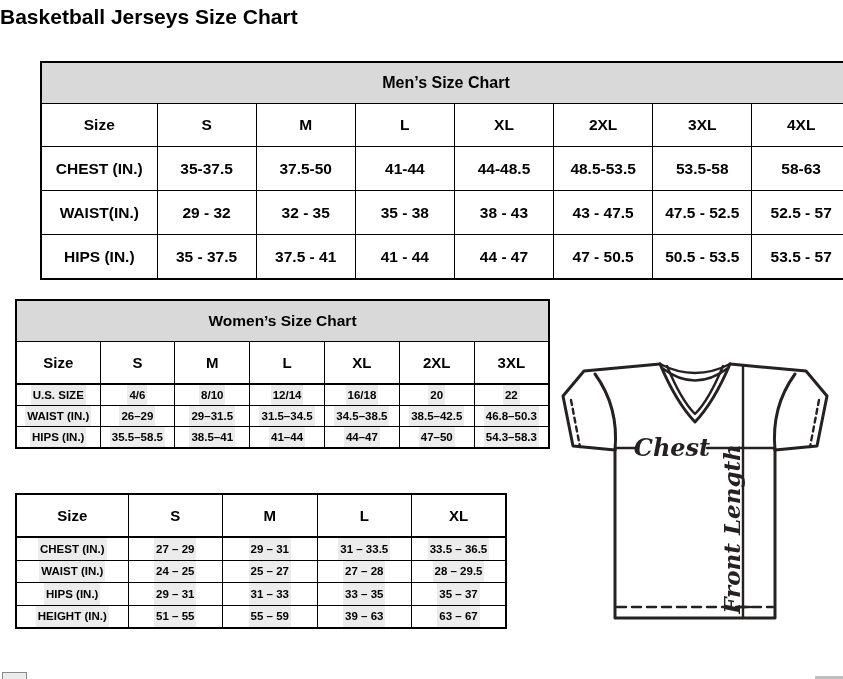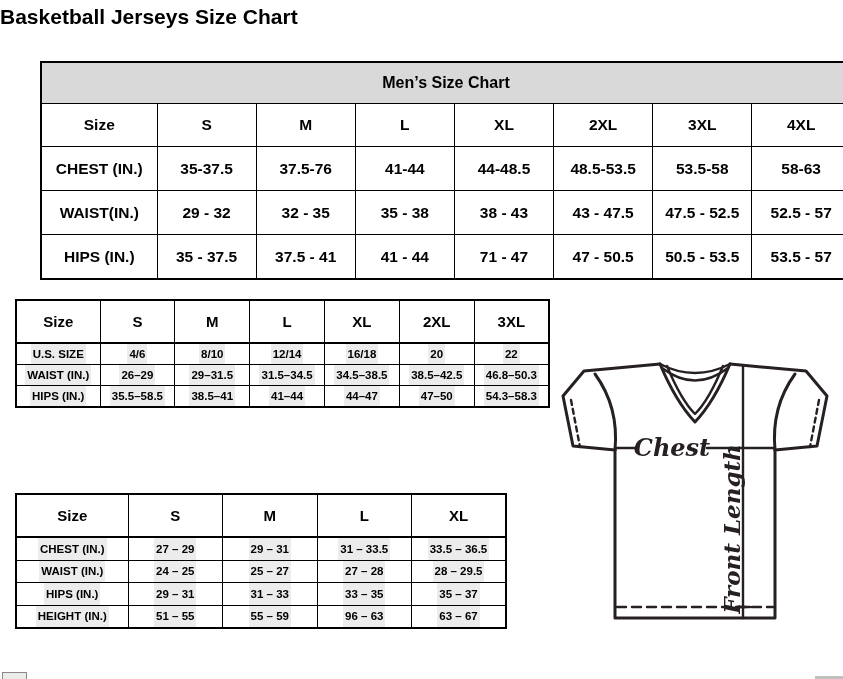--- a/index.html
+++ b/index.html
@@ -79,21 +79,21 @@
             <td>M</td>
             <td>L</td>
             <td>XL</td>
             <td>2XL</td>
             <td>3XL</td>
             <td>4XL</td>
           </tr>
           <tr class="data-row">
             <td><span>CHEST (IN.)</span></td>
             <td><span>35-37.5</span></td>
-            <td><span>37.5-76</span></td>
+            <td><span>37.5-50</span></td>
             <td><span>41-44</span></td>
             <td><span>44-48.5</span></td>
             <td><span>48.5-53.5</span></td>
             <td><span>53.5-58</span></td>
             <td><span>58-63</span></td>
           </tr>
           <tr class="data-row">
             <td><span>WAIST(IN.)</span></td>
             <td><span>29 - 32</span></td>
             <td><span>32 - 35</span></td>
@@ -101,97 +101,100 @@
             <td><span>38 - 43</span></td>
             <td><span>43 - 47.5</span></td>
             <td><span>47.5 - 52.5</span></td>
             <td><span>52.5 - 57</span></td>
           </tr>
           <tr class="data-row">
             <td><span>HIPS (IN.)</span></td>
             <td><span>35 - 37.5</span></td>
             <td><span>37.5 - 41</span></td>
             <td><span>41 - 44</span></td>
-            <td><span>71 - 47</span></td>
+            <td><span>44 - 47</span></td>
             <td><span>47 - 50.5</span></td>
             <td><span>50.5 - 53.5</span></td>
             <td><span>53.5 - 57</span></td>
           </tr>
         </tbody>
       </table>
   </div>
 
   <div class="tblwrap women">
     <table>
         <colgroup>
           <col>
           <col>
+          <col>
+          <col>
+          <col>
+          <col>
+          <col>
+        </colgroup>
+        <tbody>
+          <tr class="title-row">
+            <td colspan="7">Women’s Size Chart</td>
+          </tr>
+          <tr class="size-row">
+            <td>Size</td>
+            <td>S</td>
+            <td>M</td>
+            <td>L</td>
+            <td>XL</td>
+            <td>2XL</td>
+            <td>3XL</td>
+          </tr>
+          <tr class="data-row">
+            <td><span>U.S. SIZE</span></td>
+            <td><span>4/6</span></td>
+            <td><span>8/10</span></td>
+            <td><span>12/14</span></td>
+            <td><span>16/18</span></td>
+            <td><span>20</span></td>
+            <td><span>22</span></td>
+          </tr>
+          <tr class="data-row">
+            <td><span>WAIST (IN.)</span></td>
+            <td><span>26–29</span></td>
+            <td><span>29–31.5</span></td>
+            <td><span>31.5–34.5</span></td>
+            <td><span>34.5–38.5</span></td>
+            <td><span>38.5–42.5</span></td>
+            <td><span>46.8–50.3</span></td>
+          </tr>
+          <tr class="data-row">
+            <td><span>HIPS (IN.)</span></td>
+            <td><span>35.5–58.5</span></td>
+            <td><span>38.5–41</span></td>
+            <td><span>41–44</span></td>
+            <td><span>44–47</span></td>
+            <td><span>47–50</span></td>
+            <td><span>54.3–58.3</span></td>
+          </tr>
+        </tbody>
+      </table>
+  </div>
+
+  <div class="tblwrap youth">
+    <table>
+        <colgroup>
           <col>
           <col>
           <col>
           <col>
           <col>
         </colgroup>
         <tbody>
           <tr class="size-row">
             <td>Size</td>
             <td>S</td>
             <td>M</td>
             <td>L</td>
             <td>XL</td>
-            <td>2XL</td>
-            <td>3XL</td>
-          </tr>
-          <tr class="data-row">
-            <td><span>U.S. SIZE</span></td>
-            <td><span>4/6</span></td>
-            <td><span>8/10</span></td>
-            <td><span>12/14</span></td>
-            <td><span>16/18</span></td>
-            <td><span>20</span></td>
-            <td><span>22</span></td>
-          </tr>
-          <tr class="data-row">
-            <td><span>WAIST (IN.)</span></td>
-            <td><span>26–29</span></td>
-            <td><span>29–31.5</span></td>
-            <td><span>31.5–34.5</span></td>
-            <td><span>34.5–38.5</span></td>
-            <td><span>38.5–42.5</span></td>
-            <td><span>46.8–50.3</span></td>
-          </tr>
-          <tr class="data-row">
-            <td><span>HIPS (IN.)</span></td>
-            <td><span>35.5–58.5</span></td>
-            <td><span>38.5–41</span></td>
-            <td><span>41–44</span></td>
-            <td><span>44–47</span></td>
-            <td><span>47–50</span></td>
-            <td><span>54.3–58.3</span></td>
-          </tr>
-        </tbody>
-      </table>
-  </div>
-
-  <div class="tblwrap youth">
-    <table>
-        <colgroup>
-          <col>
-          <col>
-          <col>
-          <col>
-          <col>
-        </colgroup>
-        <tbody>
-          <tr class="size-row">
-            <td>Size</td>
-            <td>S</td>
-            <td>M</td>
-            <td>L</td>
-            <td>XL</td>
           </tr>
           <tr class="data-row">
             <td><span>CHEST (IN.)</span></td>
             <td><span>27 – 29</span></td>
             <td><span>29 – 31</span></td>
             <td><span>31 – 33.5</span></td>
             <td><span>33.5 – 36.5</span></td>
           </tr>
           <tr class="data-row">
             <td><span>WAIST (IN.)</span></td>
@@ -204,21 +207,21 @@
             <td><span>HIPS (IN.)</span></td>
             <td><span>29 – 31</span></td>
             <td><span>31 – 33</span></td>
             <td><span>33 – 35</span></td>
             <td><span>35 – 37</span></td>
           </tr>
           <tr class="data-row">
             <td><span>HEIGHT (IN.)</span></td>
             <td><span>51 – 55</span></td>
             <td><span>55 – 59</span></td>
-            <td><span>96 – 63</span></td>
+            <td><span>39 – 63</span></td>
             <td><span>63 – 67</span></td>
           </tr>
         </tbody>
       </table>
   </div>
 
   <div class="jersey">
     <svg width="272" height="266" viewBox="0 0 272 266">
       <g fill="none" stroke="#262021" stroke-width="3" stroke-linejoin="round" stroke-linecap="round">
 

